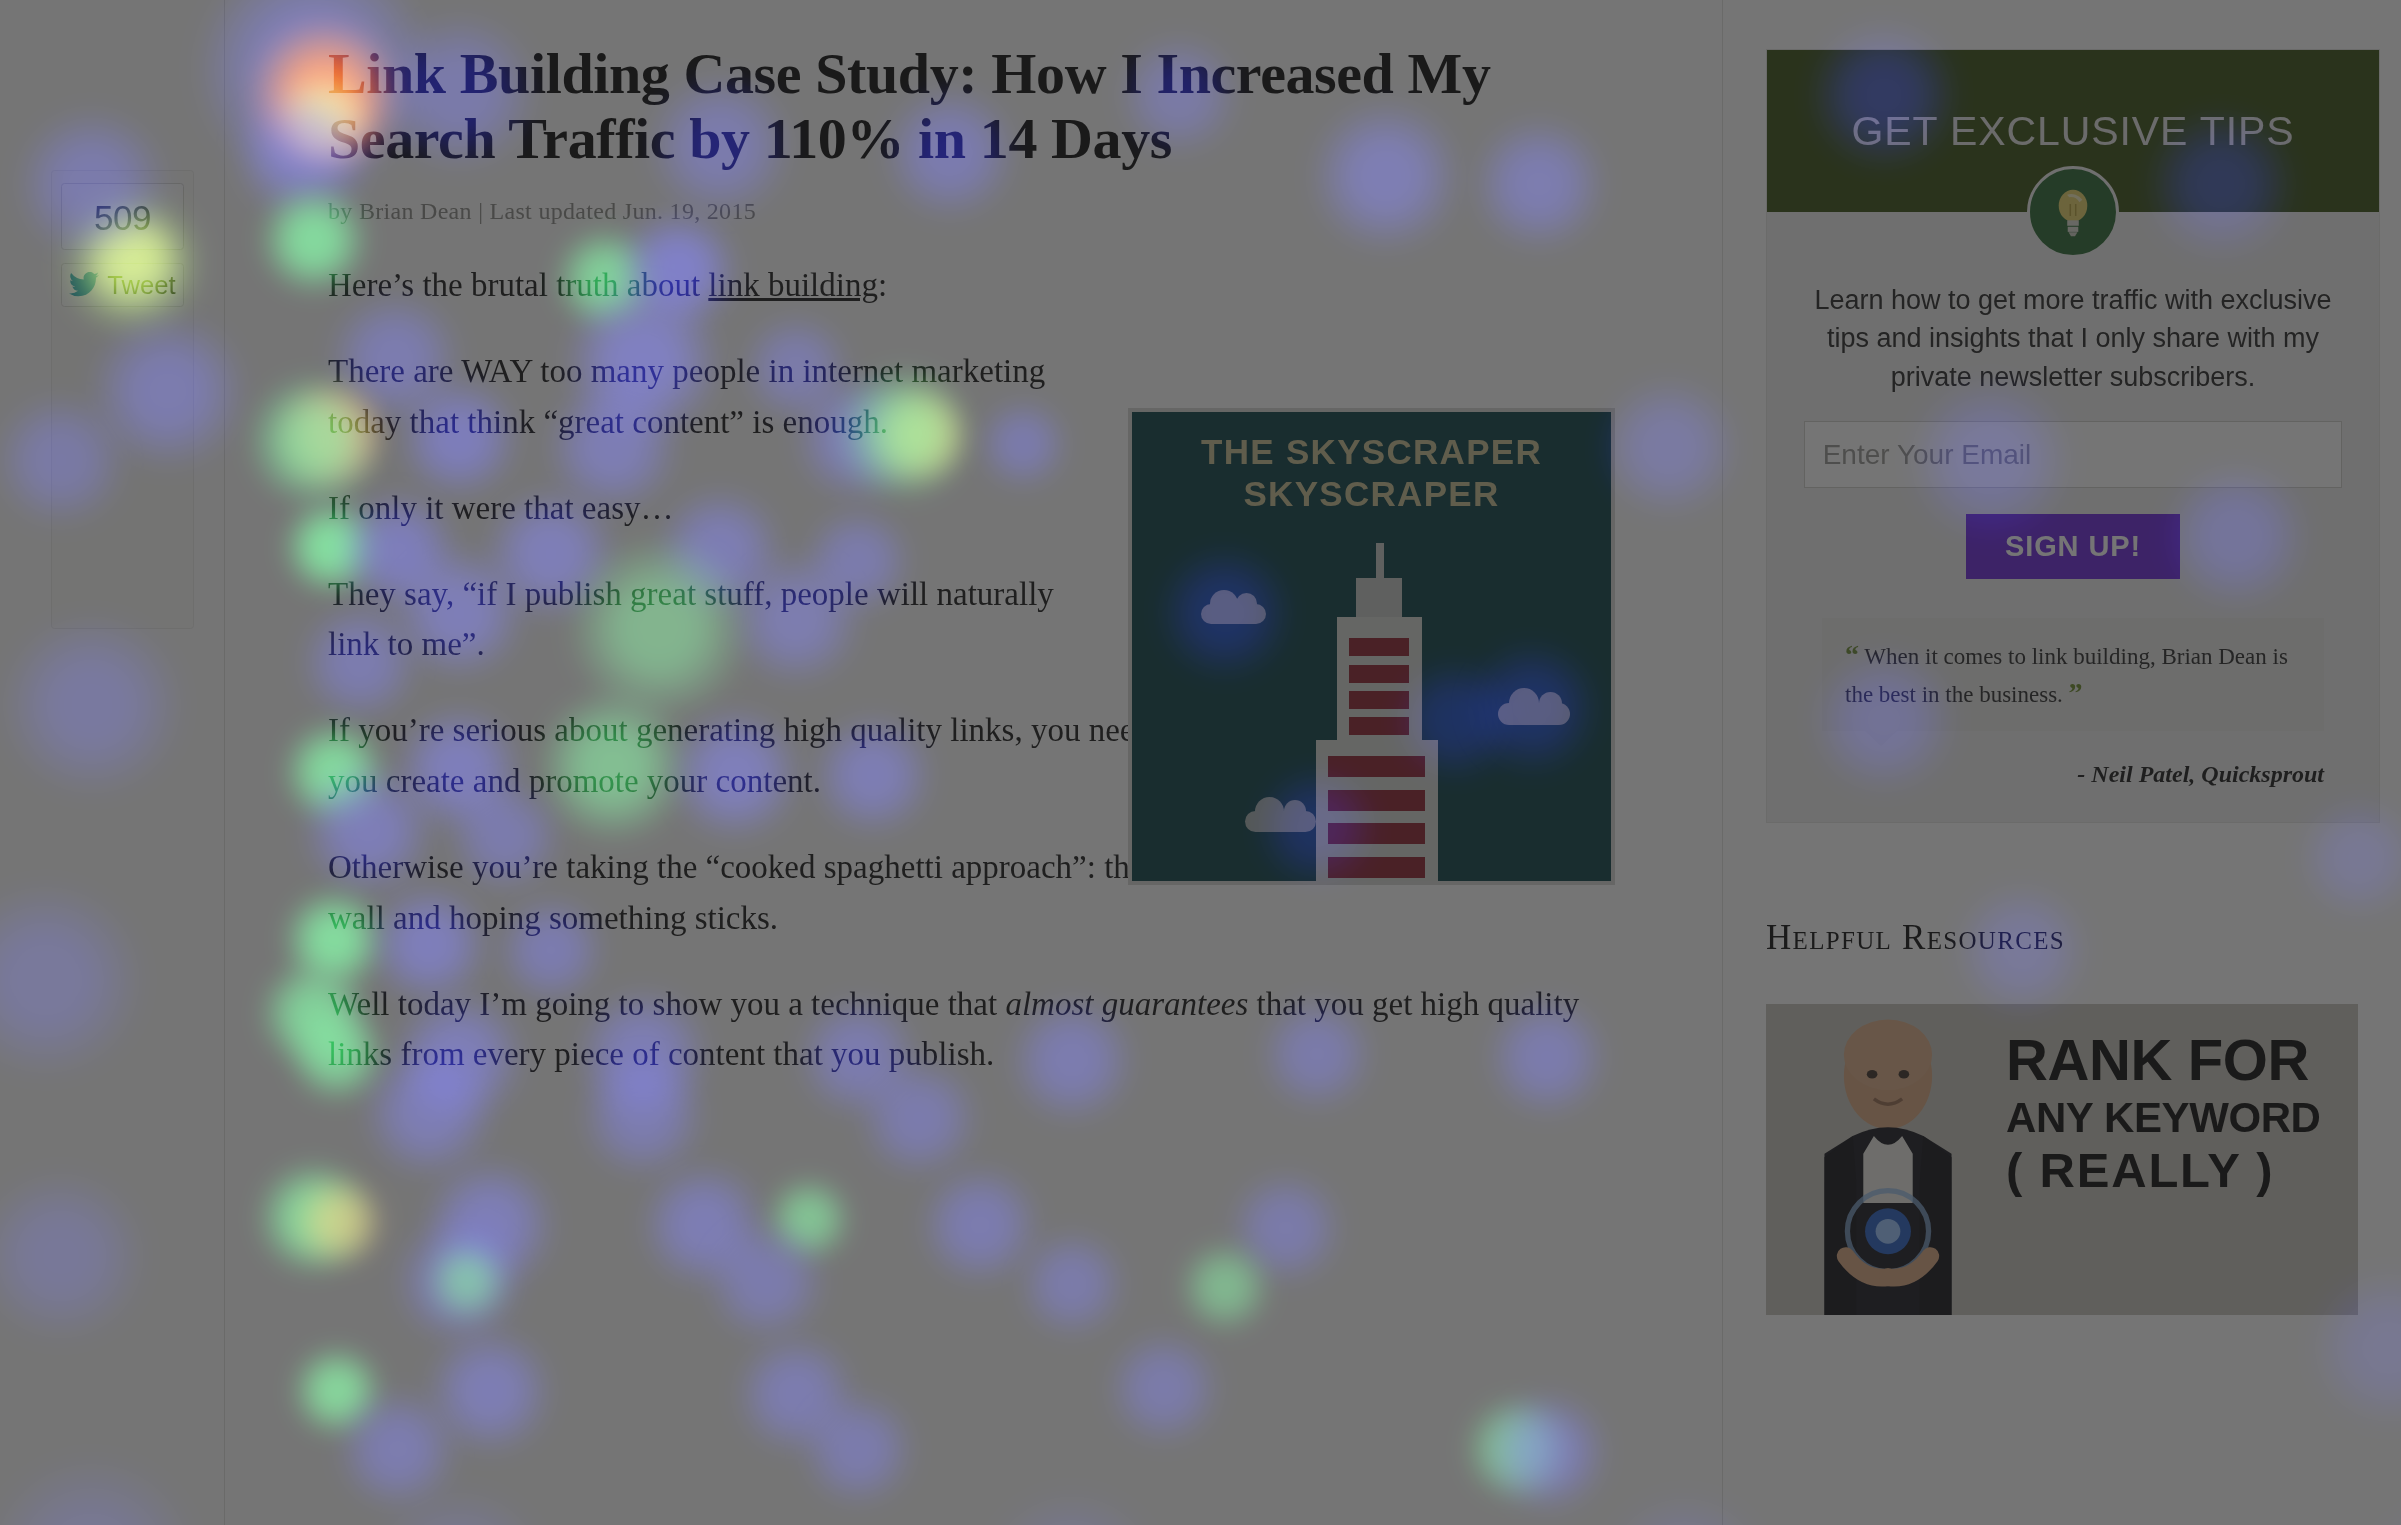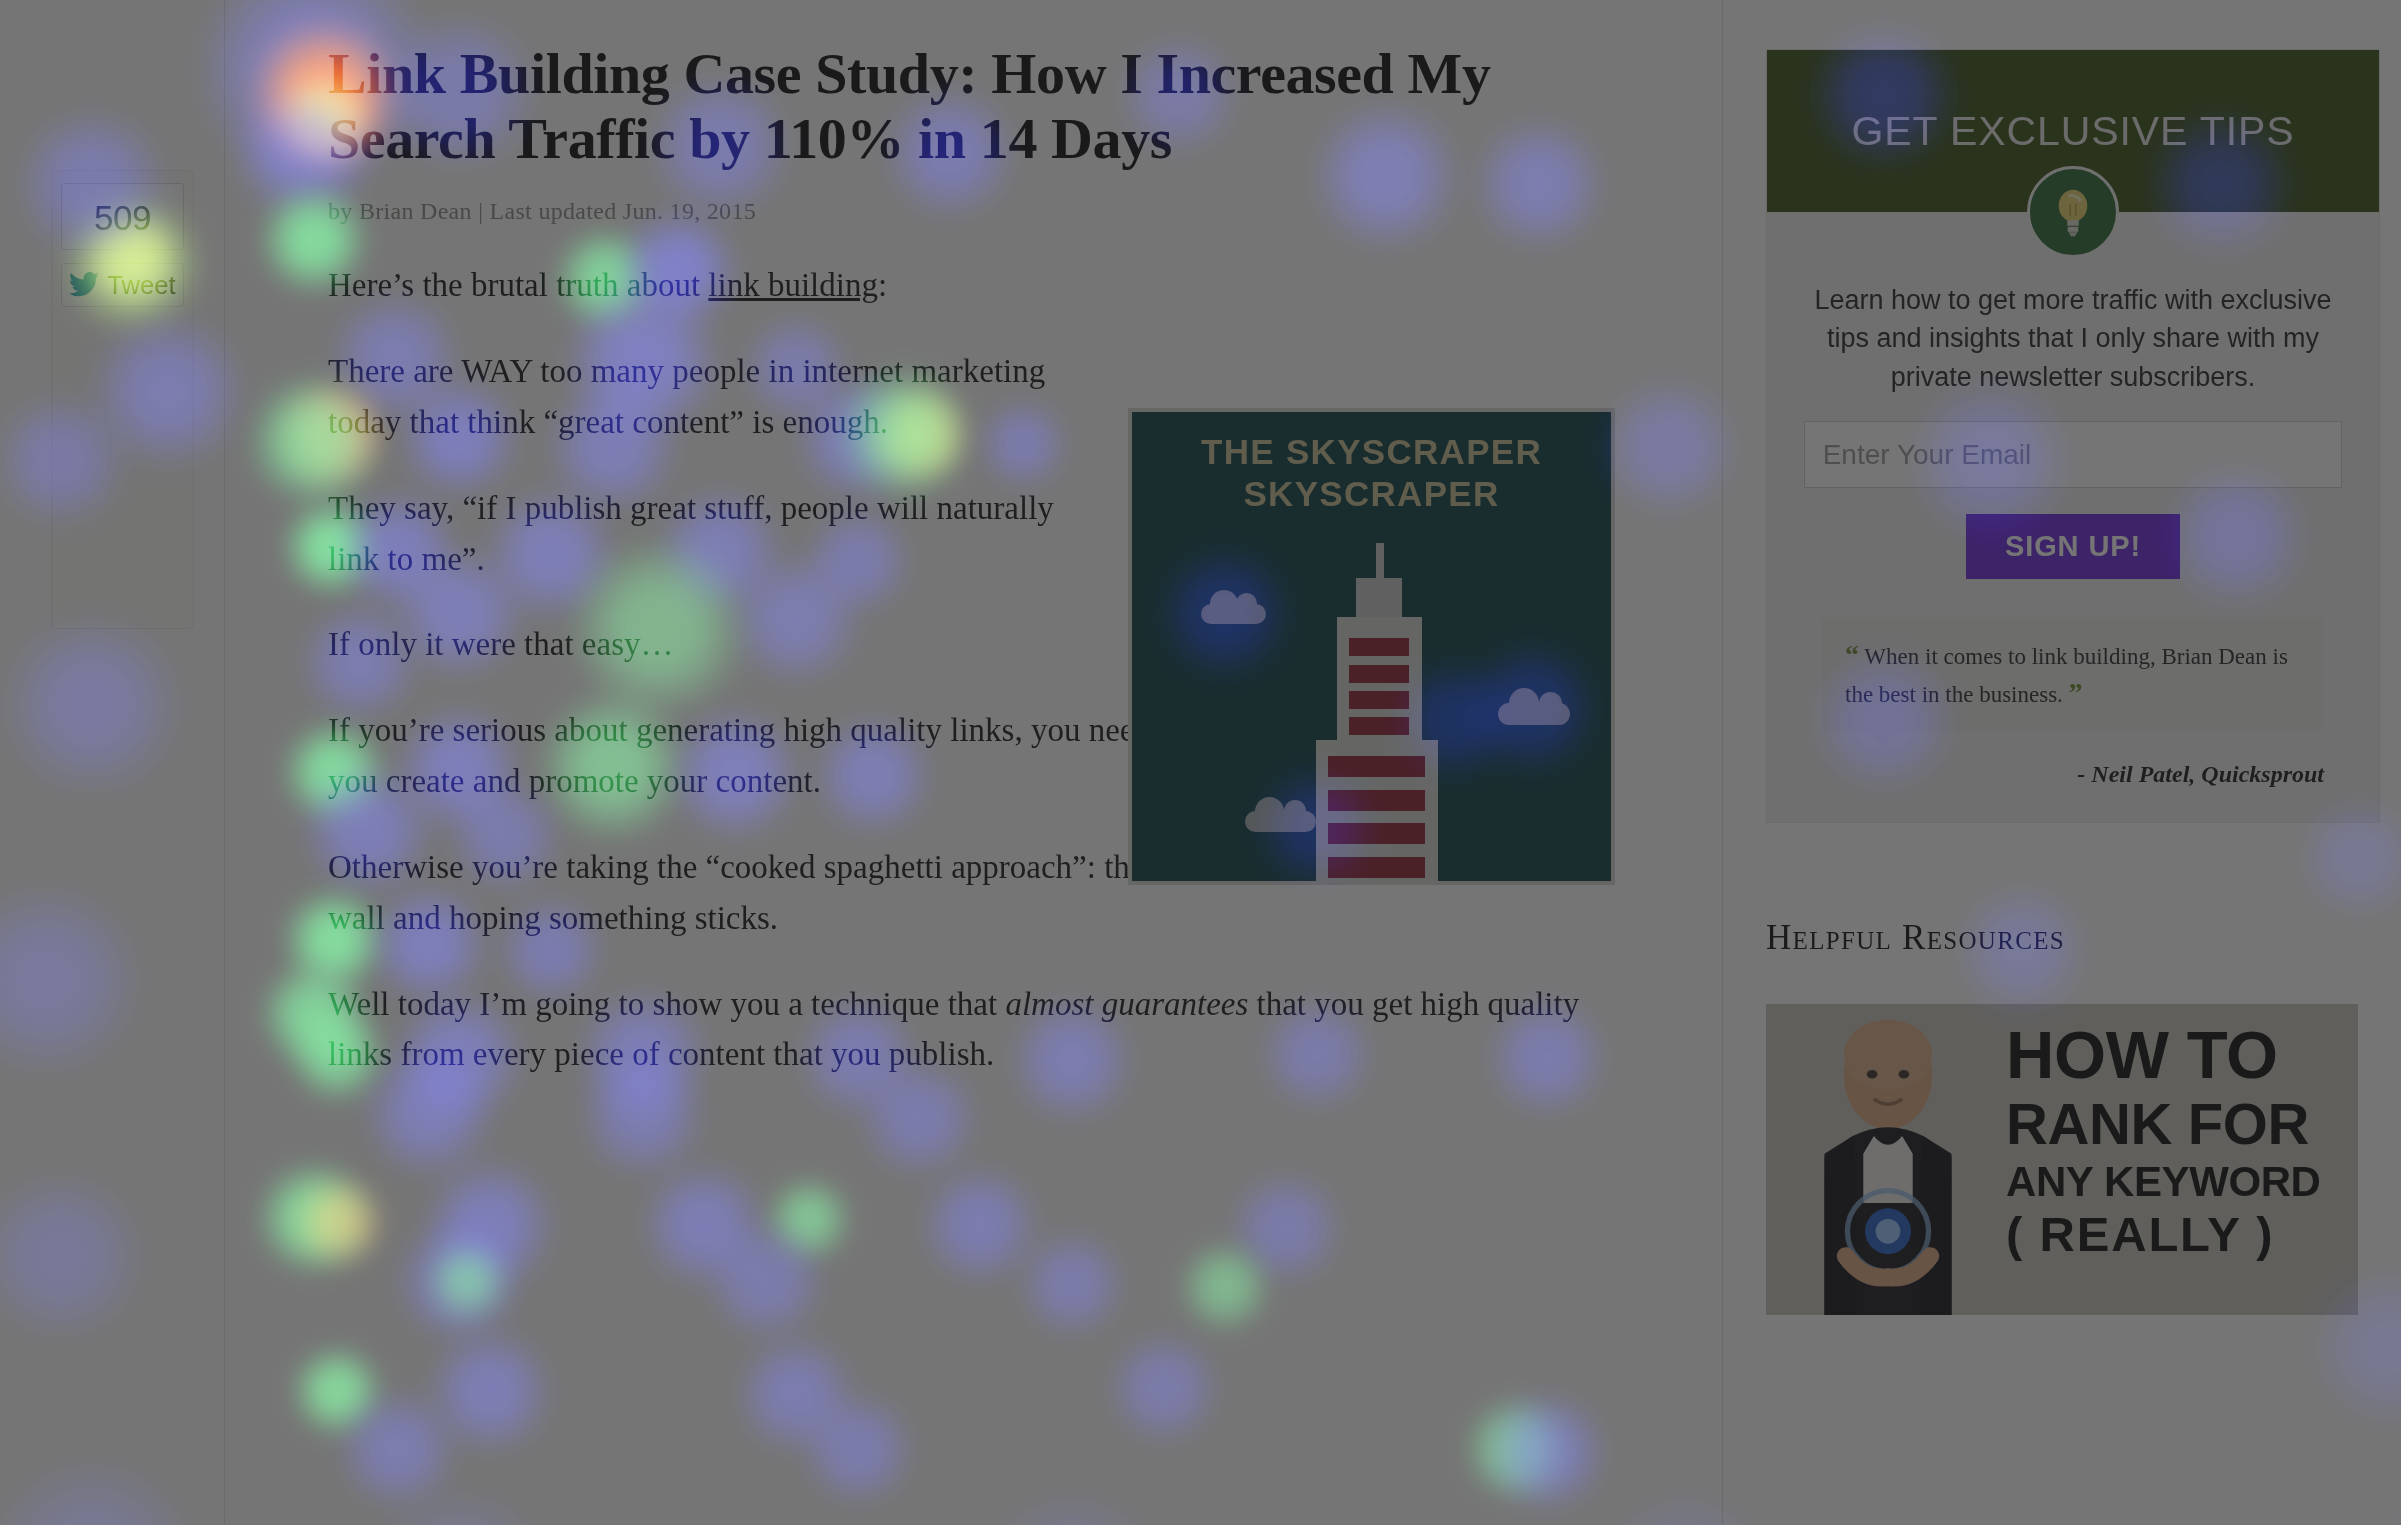--- a/index.html
+++ b/index.html
@@ -223,22 +223,22 @@
 
     <div id="article">
       <h1 id="post-title">Link Building Case Study: How I Increased My Search Traffic by 110% in 14 Days</h1>
       <div id="byline">by Brian Dean | Last updated Jun. 19, 2015</div>
 
       <p class="para narrow">
         <span>Here’s the brutal truth about </span><a class="inline-link" href="#">link building</a><span>:</span>
       </p>
 
       <p class="para narrow">There are WAY too many people in internet marketing today that think “great content” is enough.</p>
+      <p class="para narrow">If only it were that easy…</p>
       <p class="para narrow">They say, “if I publish great stuff, people will naturally link to me”.</p>
-      <p class="para narrow">If only it were that easy…</p>
 
       <p class="para wide">
         <span>If you’re serious about generating high quality links, you need to be </span><em>very</em><span> systematic with how you create and promote your content.</span>
       </p>
 
       <p class="para wide">Otherwise you’re taking the “cooked spaghetti approach”: throwing a bunch of stuff against a wall and hoping something sticks.</p>
 
       <p class="para wide">
         <span>Well today I’m going to show you a technique that </span><em>almost guarantees</em><span> that you get high quality links from every piece of content that you publish.</span>
       </p>
@@ -310,21 +310,20 @@
           <path d="M52 68 q8 10 16 0 l6 10 v28 h-28 v-28 z" fill="#eceae4"></path>
           <path d="M40 68 l-16 12 v90 h18 v-76 z" fill="#15151b"></path>
           <path d="M80 68 l16 12 v90 h-18 v-76 z" fill="#15151b"></path>
           <circle cx="60" cy="122" r="23" fill="none" stroke="#8fb8e8" stroke-width="3" opacity="0.75"></circle>
           <circle cx="60" cy="122" r="13" fill="#2f6fe0" opacity="0.85"></circle>
           <circle cx="60" cy="122" r="7" fill="#9cc6ff"></circle>
           <path d="M36 136 q10 14 24 12" stroke="#d9a882" stroke-width="10" fill="none" stroke-linecap="round"></path>
           <path d="M84 136 q-10 14 -24 12" stroke="#d9a882" stroke-width="10" fill="none" stroke-linecap="round"></path>
         </svg>
         <div id="thumb-text">
-          <div id="t1">HOW TO</div>
           <div id="t2">RANK FOR</div>
           <div id="t3">ANY KEYWORD</div>
           <div id="t4">( REALLY )</div>
         </div>
       </div>
 
     </div>
   </div>
 
   <div id="heat" style="background: rgba(32, 32, 32, 0.62);">

